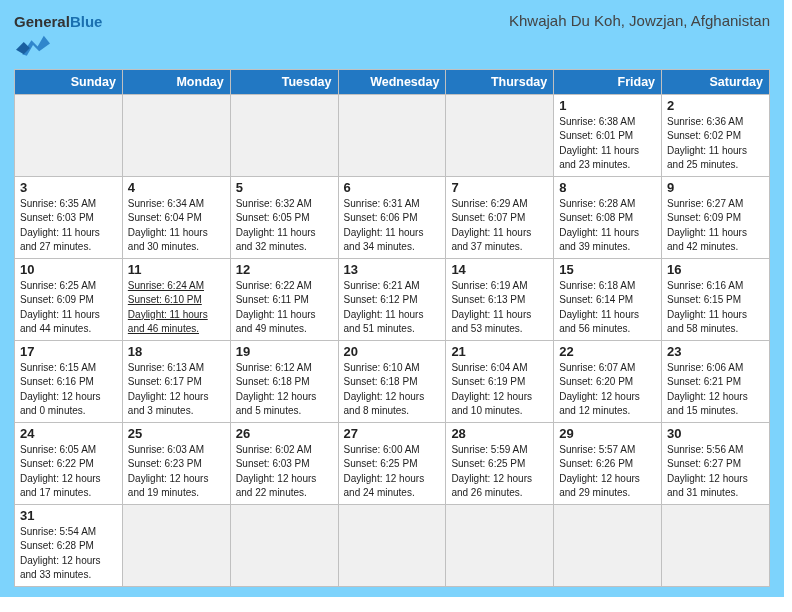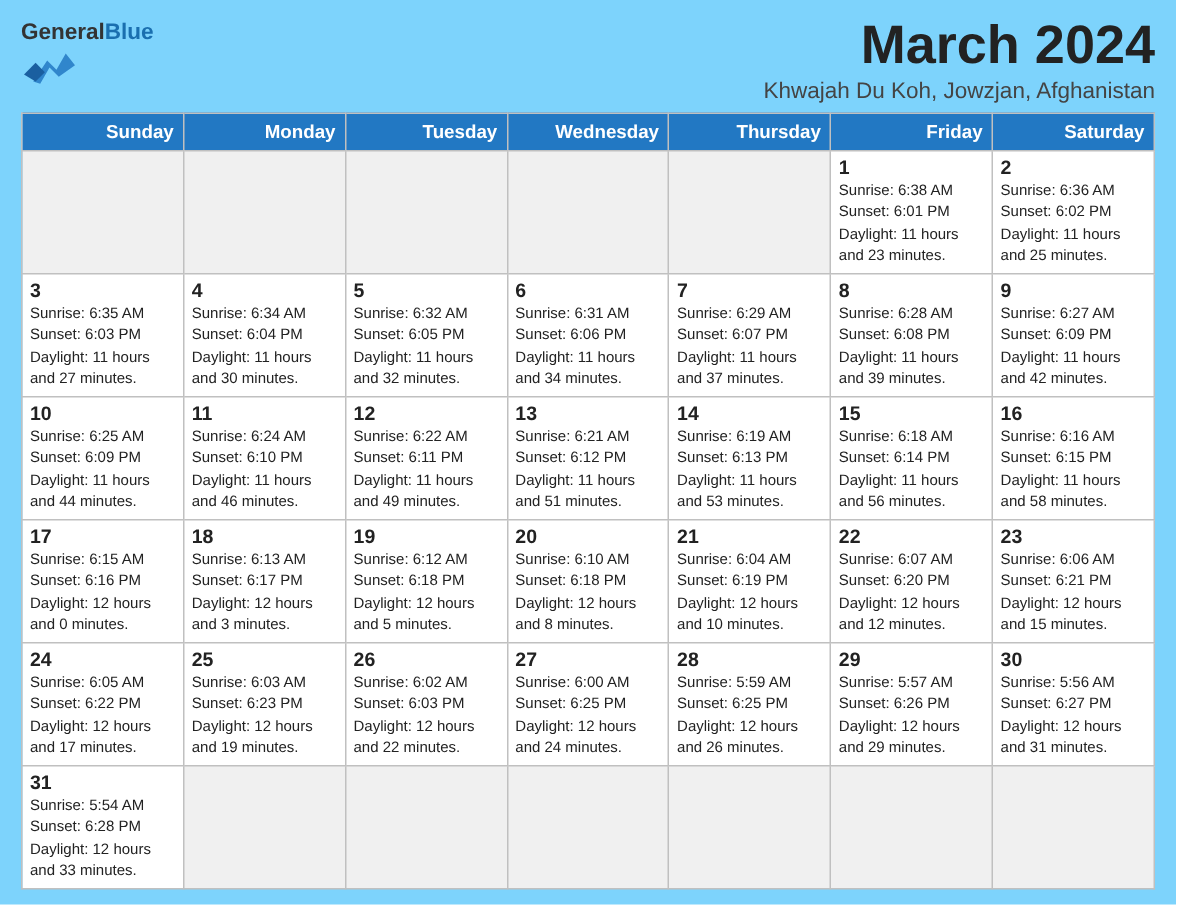--- a/index.html
+++ b/index.html
@@ -107,21 +107,20 @@
         <div class="logo-text">
           <span>General</span><span class="blue">Blue</span>
         </div>
         <svg class="logo-bird" viewBox="0 0 44 32" xmlns="http://www.w3.org/2000/svg">
           <polygon points="8,28 20,10 28,18 36,4 44,14 30,24 22,16 14,30" fill="#2278c3" opacity="0.85"></polygon>
           <polygon points="0,22 10,12 18,20 10,28" fill="#1a5fa0"></polygon>
         </svg>
       </div>
     </div>
     <div class="title-area">
-      <div class="cal-title">March 2024</div>
       <div class="cal-subtitle">Khwajah Du Koh, Jowzjan, Afghanistan</div>
     </div>
   </div>
 
   <table class="calendar">
     <thead>
       <tr>
         <th>Sunday</th>
         <th>Monday</th>
         <th>Tuesday</th>
@@ -207,21 +206,21 @@
         <tr>
           <td>
             <span class="day-num">10</span>
             <div class="day-info" style="white-space: pre-line;">Sunrise: 6:25 AM
 Sunset: 6:09 PM
 Daylight: 11 hours
 and 44 minutes.</div>
           </td>
           <td>
             <span class="day-num">11</span>
-            <div class="day-info" style="white-space: pre-line;">Sunrise: 6:24 AM
+            <div class="day-info" style="white-space: pre-line; text-decoration: underline;">Sunrise: 6:24 AM
 Sunset: 6:10 PM
 Daylight: 11 hours
 and 46 minutes.</div>
           </td>
           <td>
             <span class="day-num">12</span>
             <div class="day-info" style="white-space: pre-line;">Sunrise: 6:22 AM
 Sunset: 6:11 PM
 Daylight: 11 hours
 and 49 minutes.</div>

